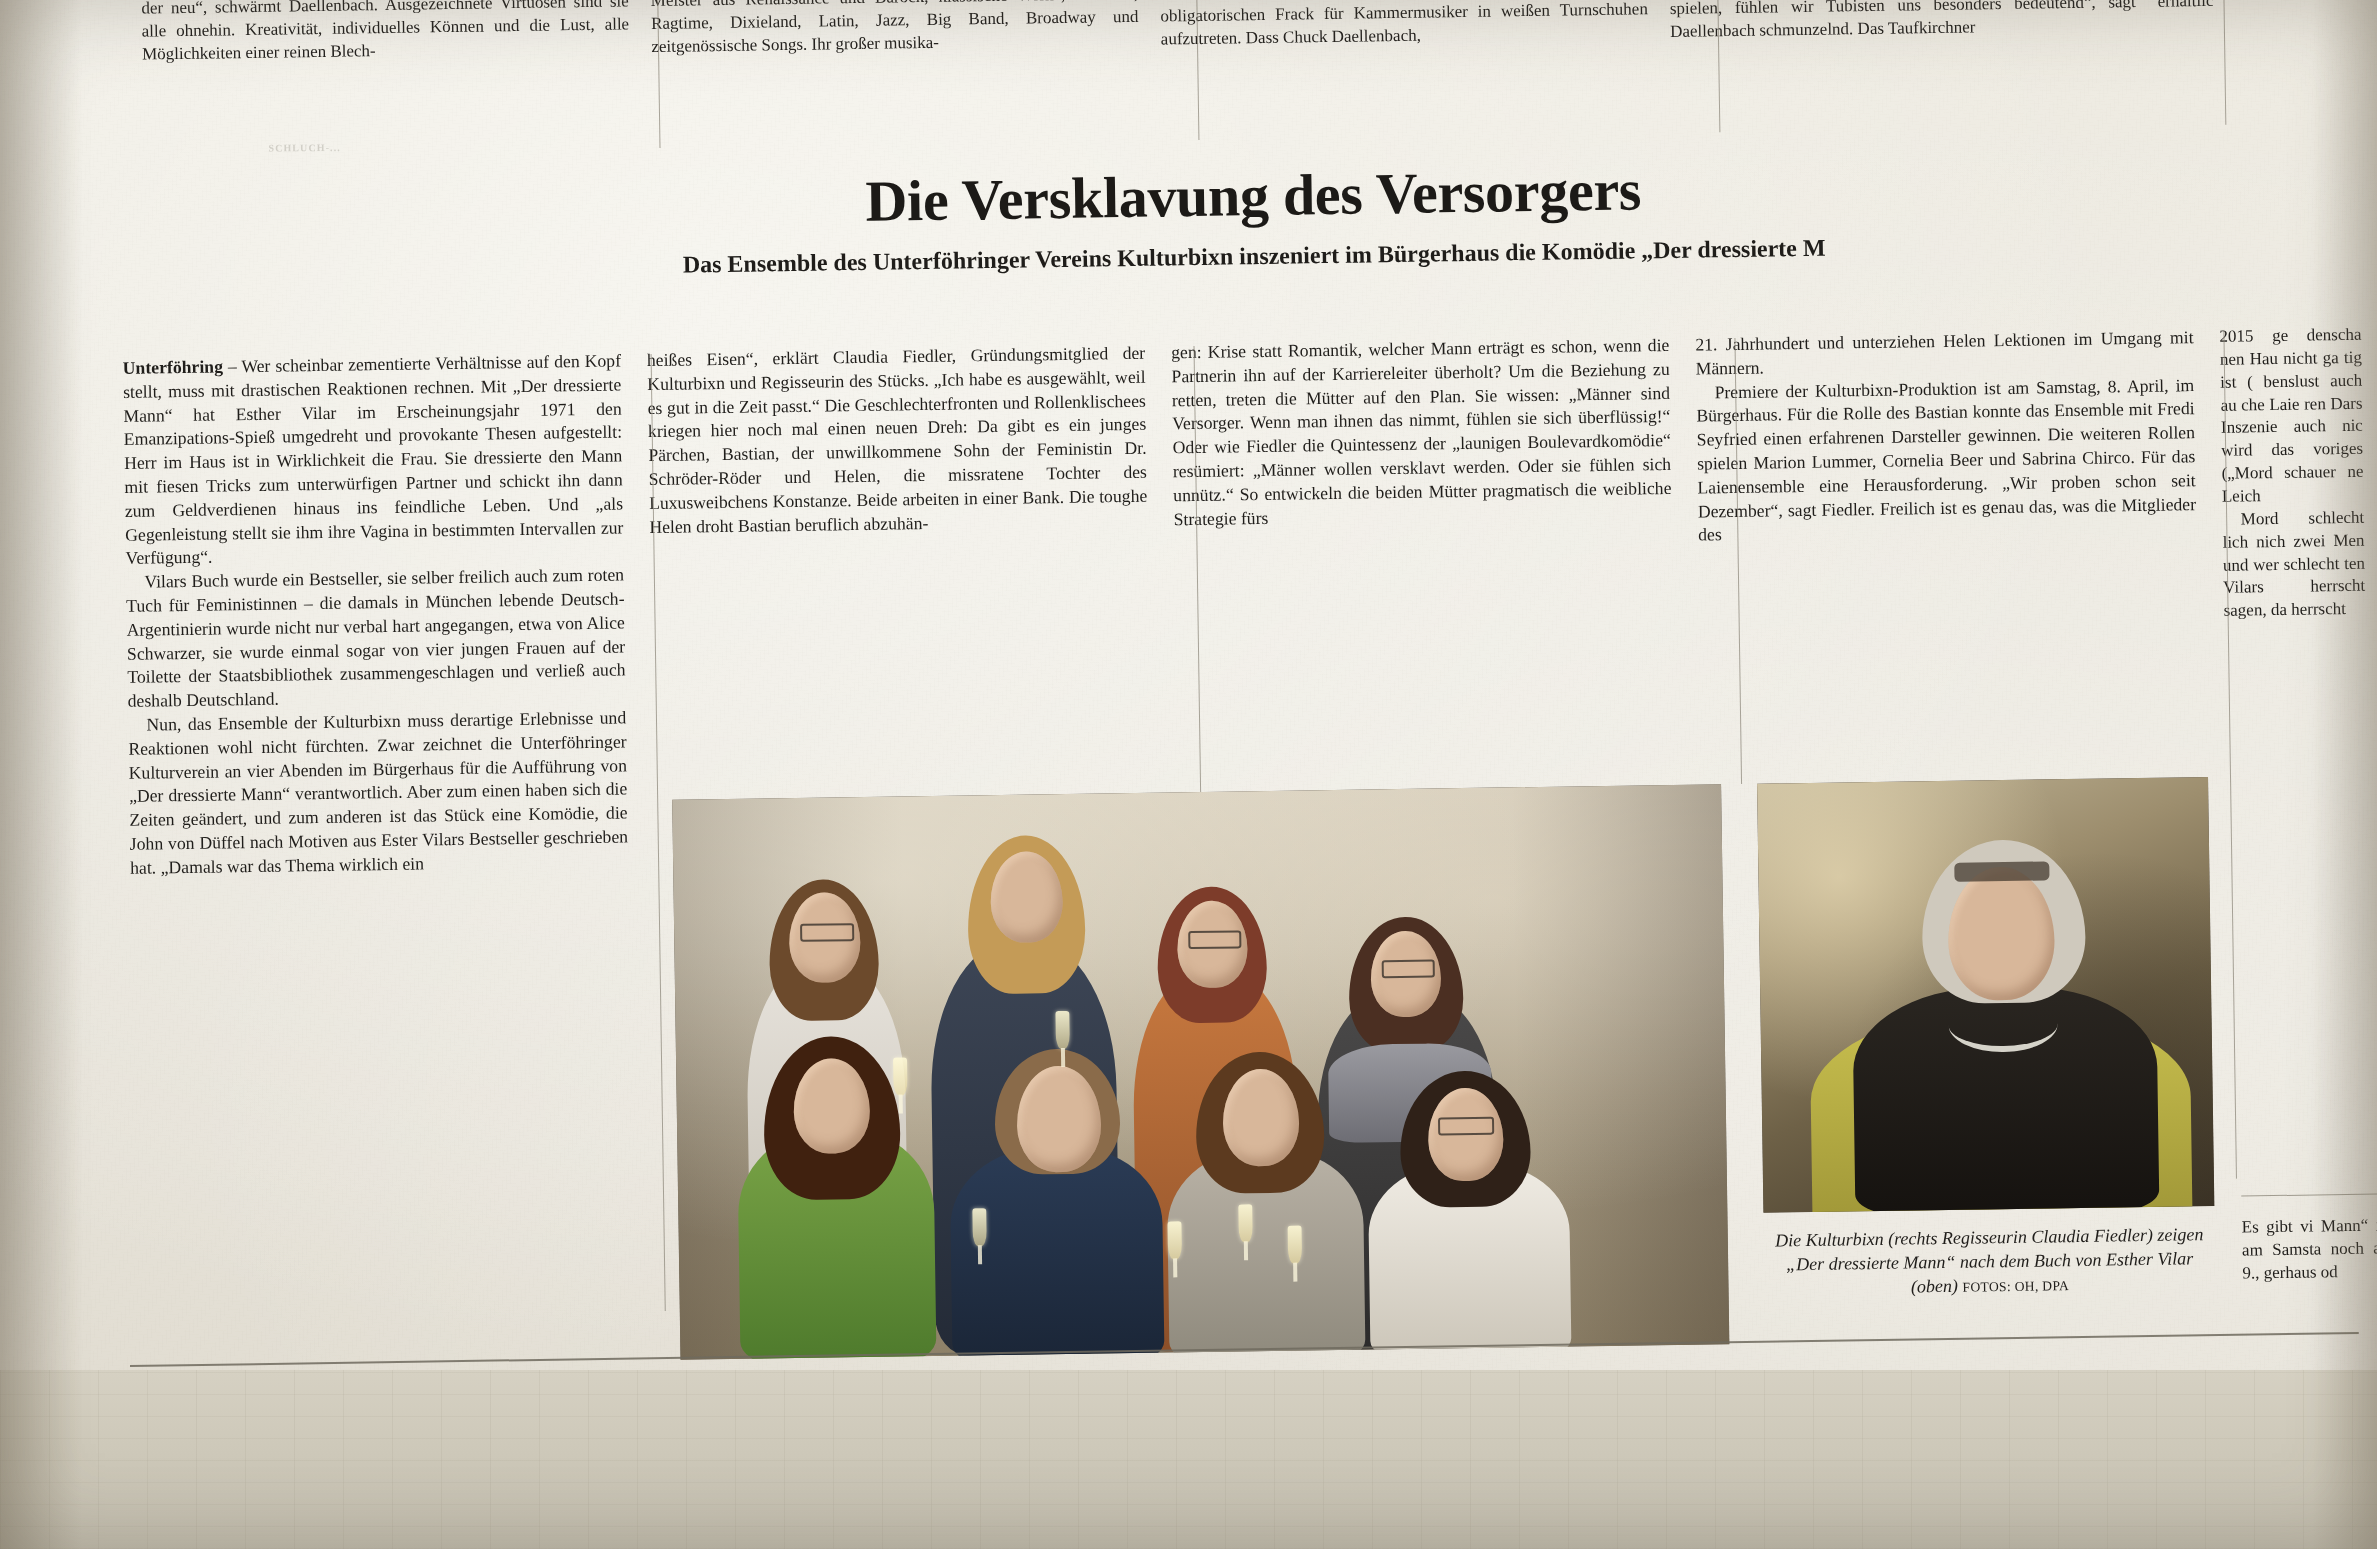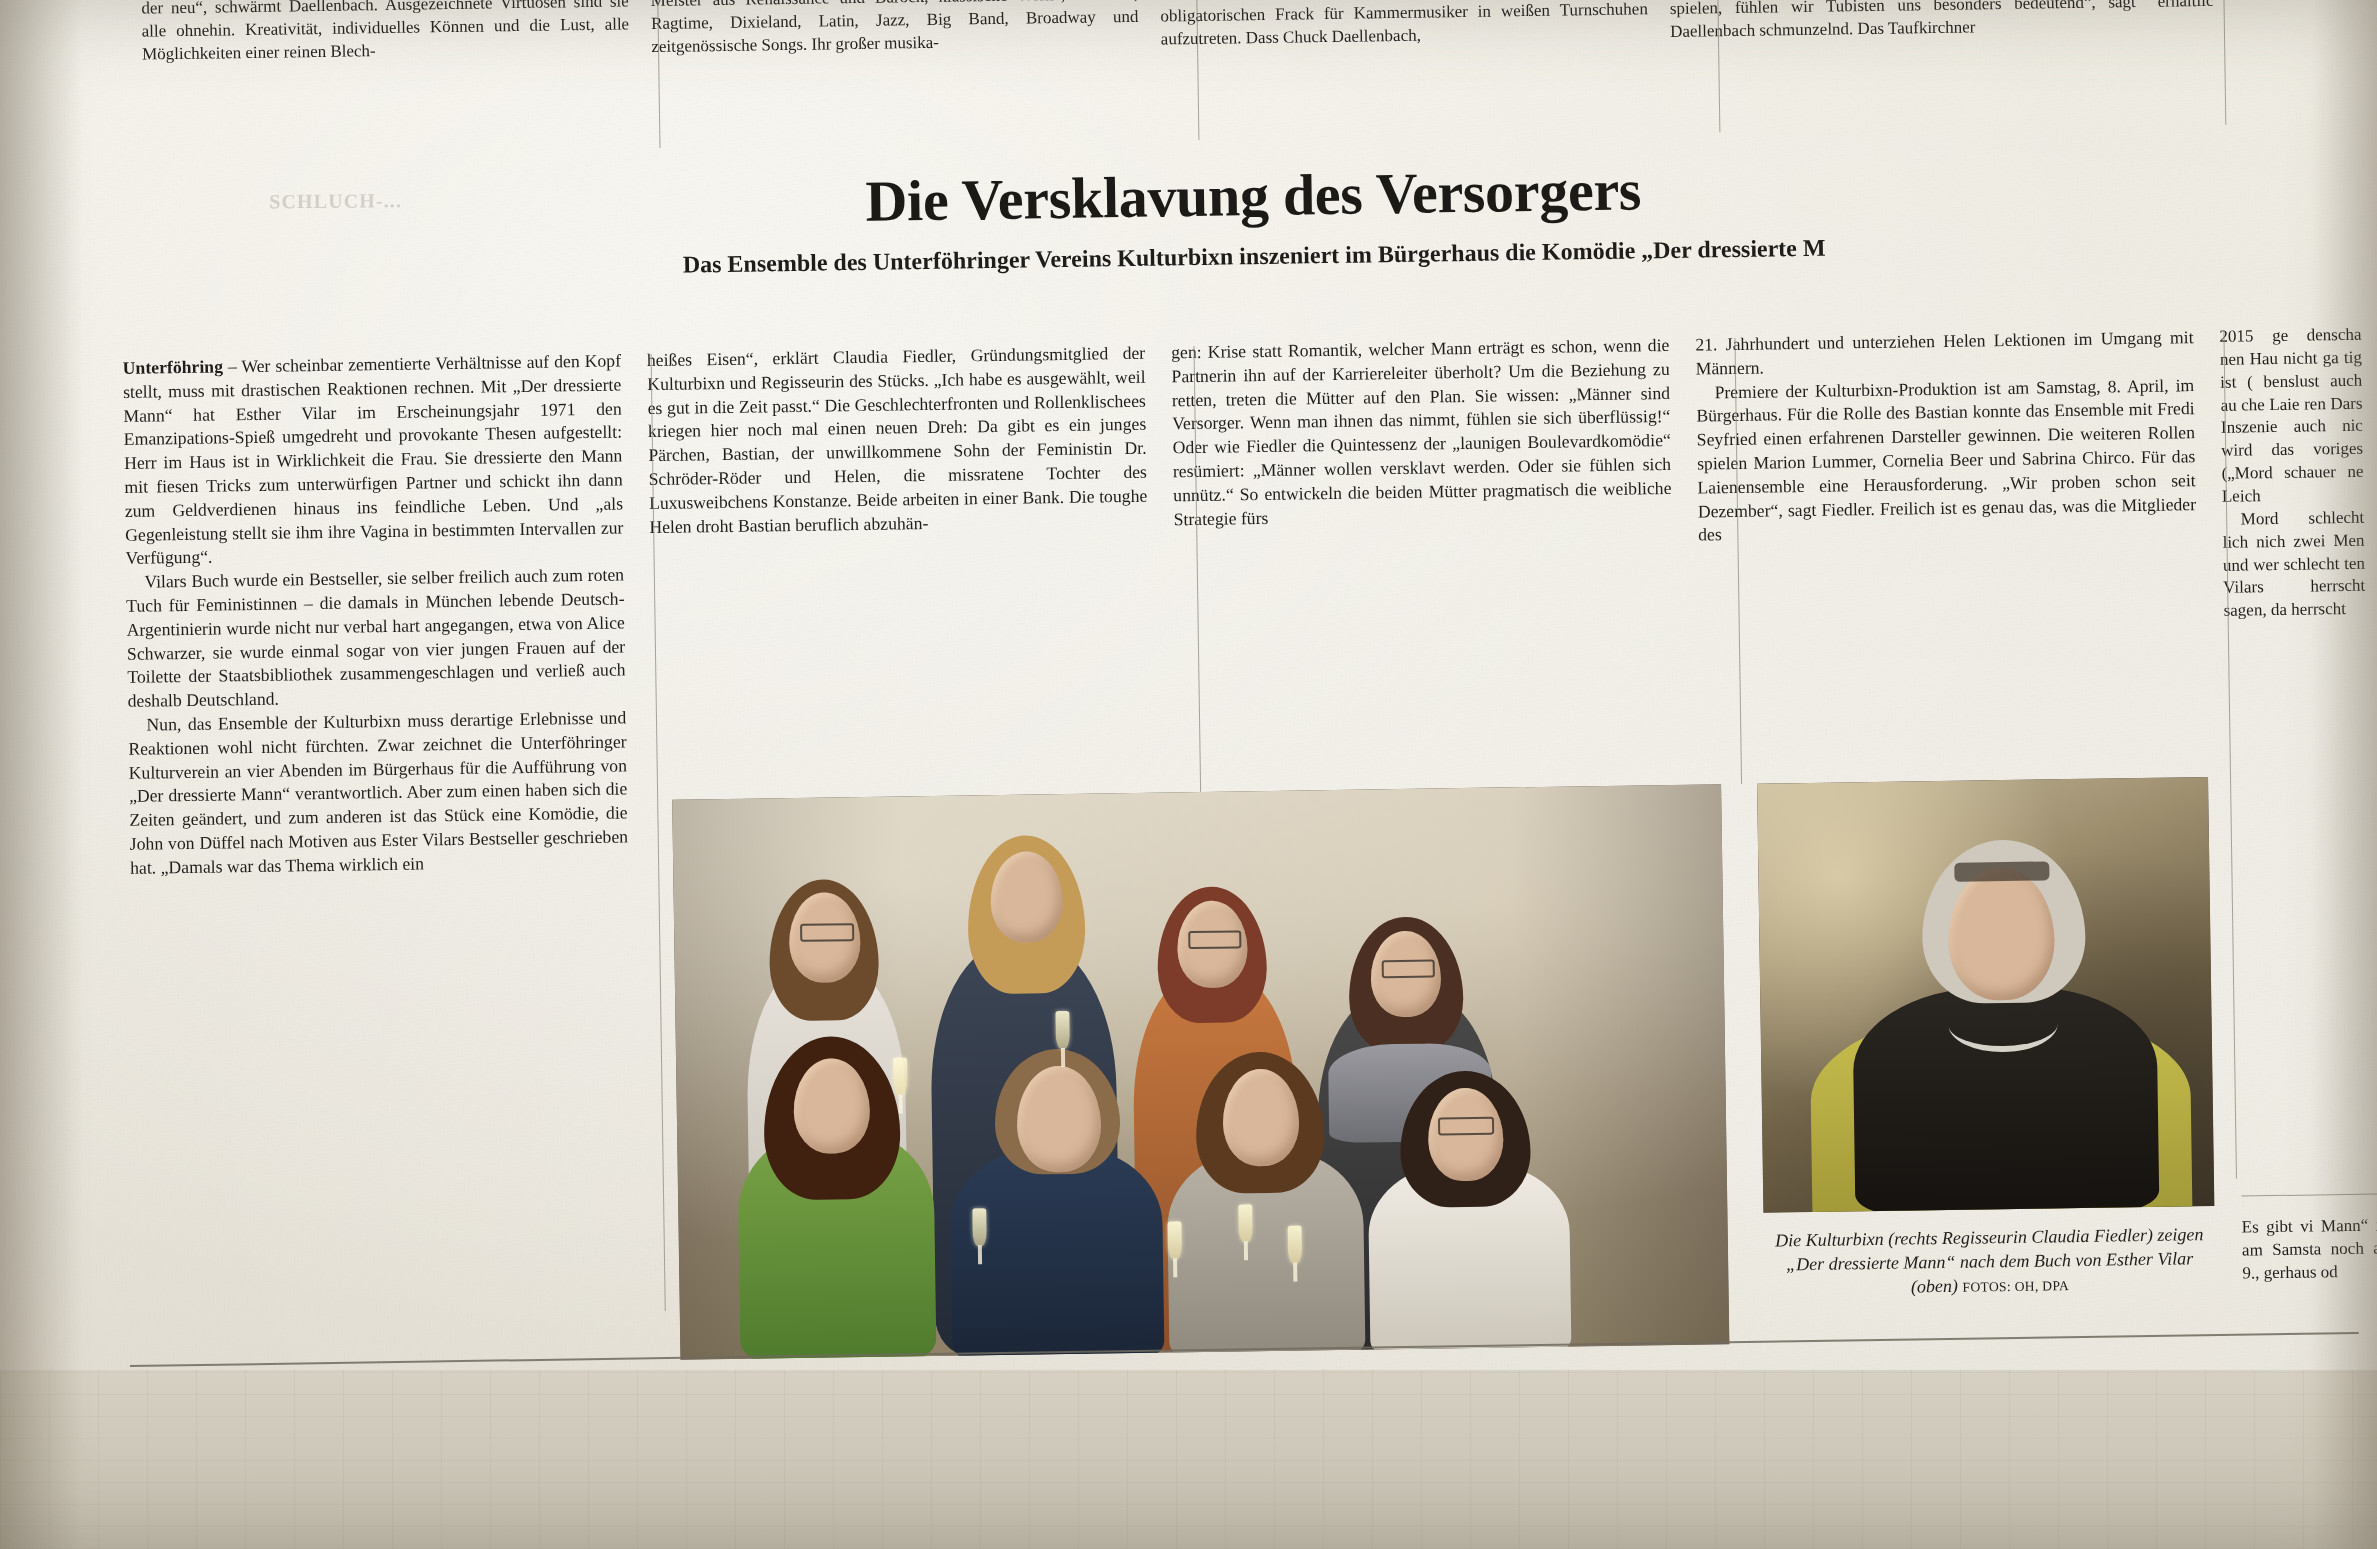--- a/index.html
+++ b/index.html
@@ -278,24 +278,23 @@
   }
   .right-margin-shadow {
     position: absolute;
     right: 0; top: 0; width: 65px; height: 1549px;
     background: linear-gradient(270deg, rgba(120,110,90,0.30), rgba(0,0,0,0));
     pointer-events: none;
   }
   .ghost-text {
     position: absolute;
     color: rgba(90,85,72,0.22);
-    font-size: 20px;
+    font-size: 10px;
     font-weight: 700;
     letter-spacing: 1.1px;
-    margin-top: 48px;
   }
 </style>
 </head>
 <body>
 
 <div class="page">
   <div class="paper-bg"></div>
   <div class="paper-grain"></div>
 
   <div class="sheet">

